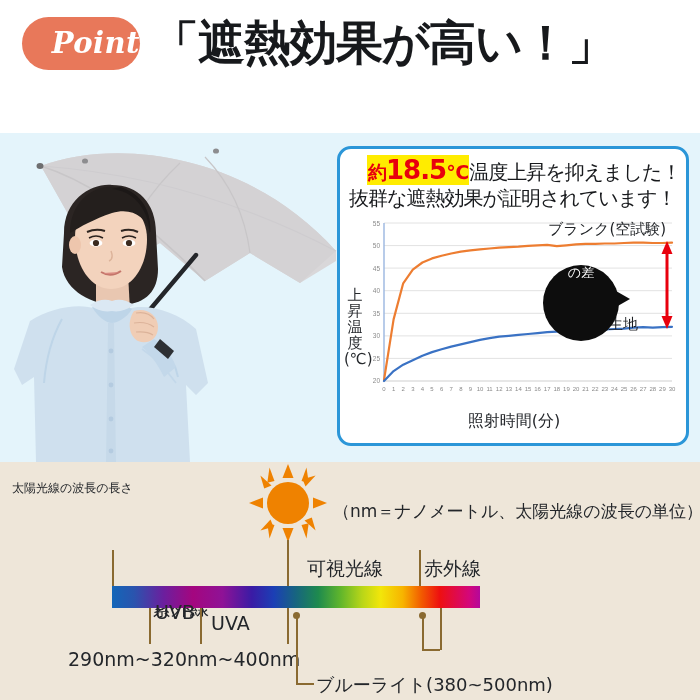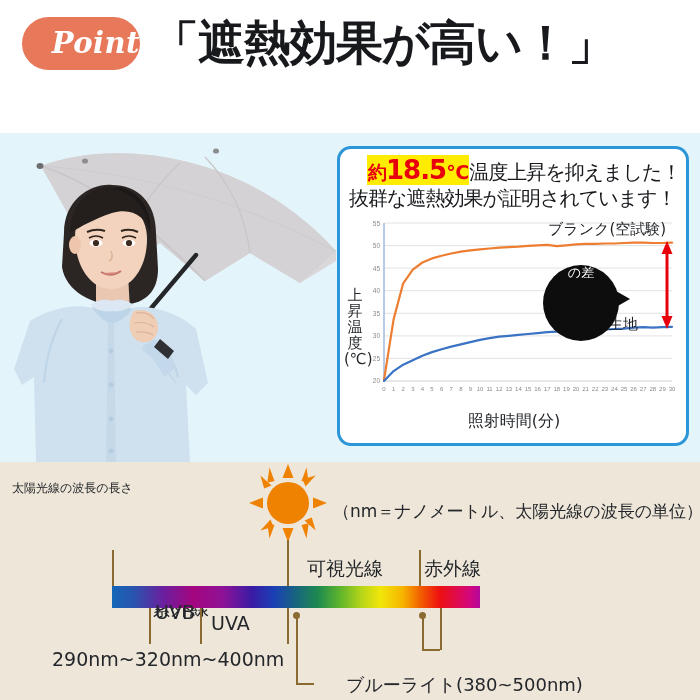--- a/index.html
+++ b/index.html
@@ -107,21 +107,21 @@
       #1e8a4e 56%, #5fb52c 62%, #b9d618 68%, #f2e60a 73%,
       #f7b400 79%, #f25c00 84%, #ee1010 89%, #d4077a 97%, #b4089b 100%);
   }
   .tick{position:absolute;width:2px;background:#8a6a31;}
   .dot{position:absolute;width:7px;height:7px;border-radius:50%;background:#8a6a31;}
   .uvlbl{
     position:absolute;font-size:19px;color:#23262a;
     font-family:"DejaVu Sans",sans-serif;white-space:nowrap;
   }
   .nmrow{
-    position:absolute;left:52px;top:186px;font-size:19px;color:#23262a;
+    position:absolute;left:68px;top:186px;font-size:19px;color:#23262a;
     font-family:"DejaVu Sans",sans-serif;white-space:nowrap;
   }
   .callout{
     position:absolute;font-size:18px;color:#23262a;
     font-family:"DejaVu Sans",sans-serif;white-space:nowrap;
   }
   .leader{position:absolute;background:#8a6a31;}
 </style>
 </head>
 <body>
@@ -350,20 +350,20 @@
     <div class="tick" style="left:287px;top:146px;height:36px;"></div>
 
     <div class="uvlbl" style="left:155px;top:139px;">UVB</div>
     <div class="uvlbl" style="left:211px;top:150px;">UVA</div>
 
     <div class="nmrow">290nm~320nm~400nm</div>
 
     <div class="dot" style="left:293px;top:150px;"></div>
     <div class="tick" style="left:296px;top:154px;height:68px;"></div>
     <div class="leader" style="left:296px;top:221px;width:18px;height:2px;"></div>
-    <div class="callout" style="left:316px;top:211px;margin-left:30px;">ブルーライト(380~500nm)</div>
+    <div class="callout" style="left:316px;top:211px;">ブルーライト(380~500nm)</div>
 
     <div class="dot" style="left:419px;top:150px;"></div>
     <div class="tick" style="left:422px;top:154px;height:34px;"></div>
     <div class="leader" style="left:422px;top:187px;width:18px;height:2px;"></div>
     <div class="tick" style="left:440px;top:146px;height:42px;"></div>
   </div>
 </div>
 
 </body></html>

